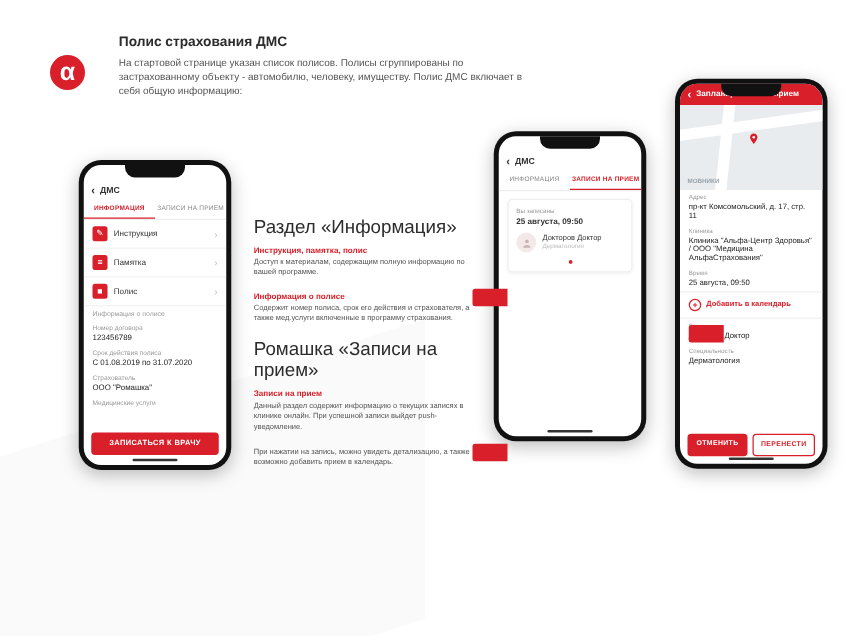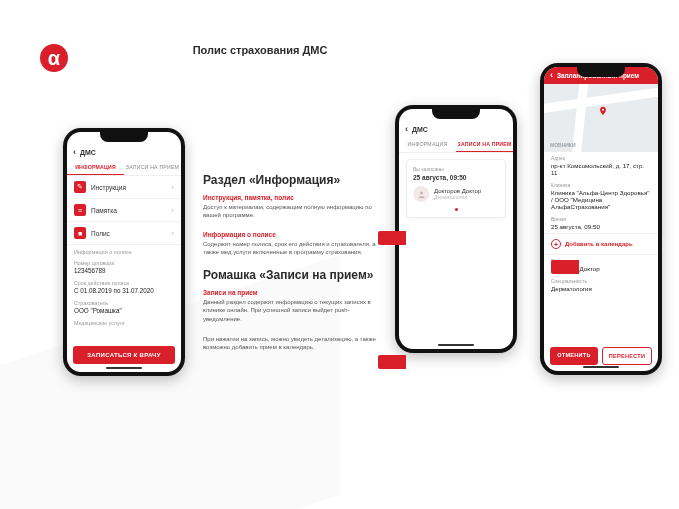--- a/index.html
+++ b/index.html
@@ -18,21 +18,21 @@
     transform: skewY(-18deg);
   }
   .logo {
     position: absolute; left: 40px; top: 44px;
     width: 28px; height: 28px; border-radius: 50%;
     background: #d81f2a; color: #fff;
     display: flex; align-items: center; justify-content: center;
     font-size: 20px; font-weight: 700;
   }
   .header-block {
-    position: absolute; left: 95px; top: 44px; width: 330px; text-align: center;
+    position: absolute; left: 95px; top: 28px; width: 330px;
   }
   .header-block h1 { font-size: 11px; font-weight: 700; margin-bottom: 6px; color:#2c2c2c;}
   .header-block p { font-size: 8px; line-height: 1.35; color:#555;}
   .phone {
     position: absolute;
     width: 122px; height: 248px;
     background: #111; border-radius: 18px;
     padding: 4px;
     box-shadow: 0 4px 14px rgba(0,0,0,0.25);
   }
@@ -100,21 +100,21 @@
   .p3-body .k2{font-size:5px;color:#999;padding:3px 7px 0;}
   .p3-body .v2{font-size:6.2px;color:#222;padding:1px 7px 3px;font-weight:500;}
   .add-cal{display:flex;align-items:center;gap:4px;padding:5px 7px;font-size:6px;color:#d81f2a;font-weight:600;border-top:1px solid #f0f0f0;border-bottom:1px solid #f0f0f0;}
   .add-cal .plus{width:10px;height:10px;border-radius:50%;border:1px solid #d81f2a;display:flex;align-items:center;justify-content:center;font-size:7px;}
   .btn-row{position:absolute;left:0;right:0;bottom:6px;display:flex;gap:4px;padding:0 6px;}
   .btn-row .b{flex:1;text-align:center;padding:5px 0;border-radius:3px;font-size:5.5px;font-weight:700;letter-spacing:0.3px;}
   .btn-row .cancel{background:#d81f2a;color:#fff;}
   .btn-row .move{background:#fff;color:#d81f2a;border:1px solid #d81f2a;}
   
   .text-col { position:absolute; left:203px; top:173px; width:180px; }
-  .text-col h2 { font-size:12px; font-weight:700; margin-bottom:7px; color:#2c2c2c;}
+  .text-col h2 { font-size:15px; font-weight:400; margin-bottom:7px; color:#2c2c2c;}
   .note { margin-bottom:12px; }
   .note .nt { font-size:6.5px; font-weight:700; color:#d81f2a; margin-bottom:2px;}
   .note .nb { font-size:6px; line-height:1.35; color:#555;}
   .callout {
     position:absolute; width:28px; height:14px; background:#d81f2a;
     border-radius:2px 0 0 2px;
   }
   .callout.c1{ left:378px; top:231px;}
   .callout.c2{ left:378px; top:355px;}
   .callout.c3{ left:551px; top:260px;}
@@ -124,20 +124,21 @@
 <body>
 
 <div class="bg-diag"></div>
 
 <div class="logo">
   <span>α</span>
 </div>
 
 <div class="header-block">
   <h1>Полис страхования ДМС</h1>
+  <p>На стартовой странице указан список полисов. Полисы сгруппированы по застрахованному объекту - автомобилю, человеку, имуществу. Полис ДМС включает в себя общую информацию:</p>
 </div>
 
 <div class="phone" style="left:63px; top:128px;">
   <div class="notch"></div>
   <div class="screen">
     <div class="statusbar"></div>
     <div class="topbar">
       <span class="back">‹</span>
       <span>ДМС</span>
     </div>

